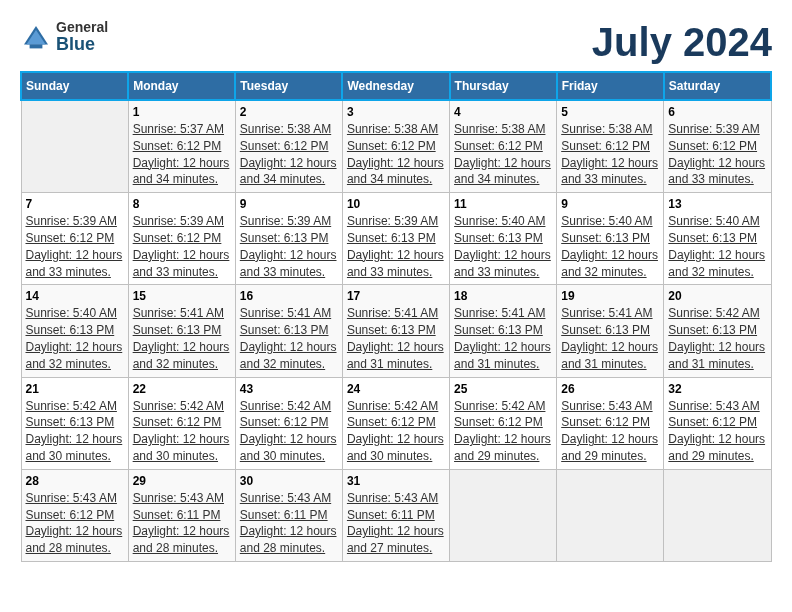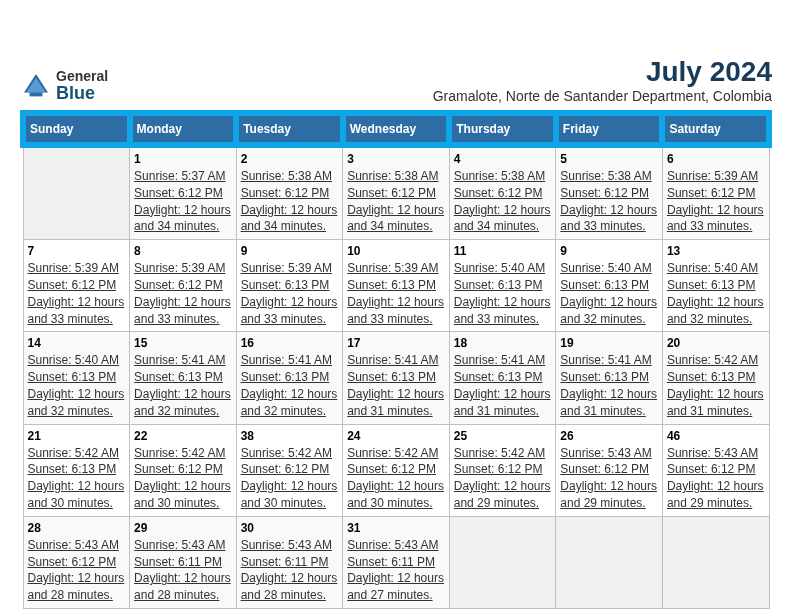--- a/index.html
+++ b/index.html
@@ -6,23 +6,22 @@
     body {
       font-family: Arial, sans-serif;
       background: #fff;
       width: 792px;
       min-height: 612px;
       padding: 20px;
     }
     .header {
       display: flex;
       justify-content: space-between;
-      align-items: flex-end;
+      align-items: flex-start;
       margin-bottom: 6px;
-      margin-top: 36px;
     }
     .logo {
       display: flex;
       align-items: center;
       gap: 4px;
     }
     .logo-text {
       display: flex;
       flex-direction: column;
       line-height: 1.1;
@@ -38,40 +37,40 @@
       color: #1a5276;
     }
     .logo-icon {
       width: 32px;
       height: 32px;
     }
     .title-section {
       text-align: right;
     }
     .month-year {
-      font-size: 28px;
+      font-size: 40px;
       font-weight: bold;
       color: #1a3a5c;
     }
     .location {
       font-size: 14px;
       color: #333;
     }
     .calendar {
       width: 100%;
       border-collapse: collapse;
       font-size: 11px;
     }
     .calendar th {
       background-color: #2e6da4;
       color: #fff;
       padding: 6px 4px;
       text-align: left;
       font-size: 12px;
-      border: 6px solid #0ea5e9;
+      border: 2px solid #0ea5e9;
     }
     .calendar td {
       border: 1px solid #c0c0c0;
       vertical-align: top;
       padding: 4px;
       width: calc(100% / 7);
       min-height: 80px;
       height: 85px;
       background: #fff;
     }
@@ -107,21 +106,20 @@
       <polygon points="20,10 32,28 8,28" fill="#5b9bd5"></polygon>
       <rect x="12" y="28" width="16" height="5" fill="#2e6da4"></rect>
     </svg>
     <div class="logo-text">
       <span class="logo-general">General</span>
       <span class="logo-blue">Blue</span>
     </div>
   </div>
   <div class="title-section">
     <div class="month-year">July 2024</div>
-    <div class="location">Gramalote, Norte de Santander Department, Colombia</div>
   </div>
 </div>
 
 <table class="calendar">
   <thead>
     <tr>
     <th>Sunday</th>
         <th>Monday</th>
         <th>Tuesday</th>
         <th>Wednesday</th>
@@ -221,37 +219,37 @@
       <tr>
         <td>
           <div class="day-number">21</div>
           <div class="day-info">Sunrise: 5:42 AM<br>Sunset: 6:13 PM<br>Daylight: 12 hours and 30 minutes.</div>
         </td>
         <td>
           <div class="day-number">22</div>
           <div class="day-info">Sunrise: 5:42 AM<br>Sunset: 6:12 PM<br>Daylight: 12 hours and 30 minutes.</div>
         </td>
         <td>
-          <div class="day-number">38</div>
+          <div class="day-number">43</div>
           <div class="day-info">Sunrise: 5:42 AM<br>Sunset: 6:12 PM<br>Daylight: 12 hours and 30 minutes.</div>
         </td>
         <td>
           <div class="day-number">24</div>
           <div class="day-info">Sunrise: 5:42 AM<br>Sunset: 6:12 PM<br>Daylight: 12 hours and 30 minutes.</div>
         </td>
         <td>
           <div class="day-number">25</div>
           <div class="day-info">Sunrise: 5:42 AM<br>Sunset: 6:12 PM<br>Daylight: 12 hours and 29 minutes.</div>
         </td>
         <td>
           <div class="day-number">26</div>
           <div class="day-info">Sunrise: 5:43 AM<br>Sunset: 6:12 PM<br>Daylight: 12 hours and 29 minutes.</div>
         </td>
         <td>
-          <div class="day-number">46</div>
+          <div class="day-number">32</div>
           <div class="day-info">Sunrise: 5:43 AM<br>Sunset: 6:12 PM<br>Daylight: 12 hours and 29 minutes.</div>
         </td>
       </tr>
       <tr>
         <td>
           <div class="day-number">28</div>
           <div class="day-info">Sunrise: 5:43 AM<br>Sunset: 6:12 PM<br>Daylight: 12 hours and 28 minutes.</div>
         </td>
         <td>
           <div class="day-number">29</div>

